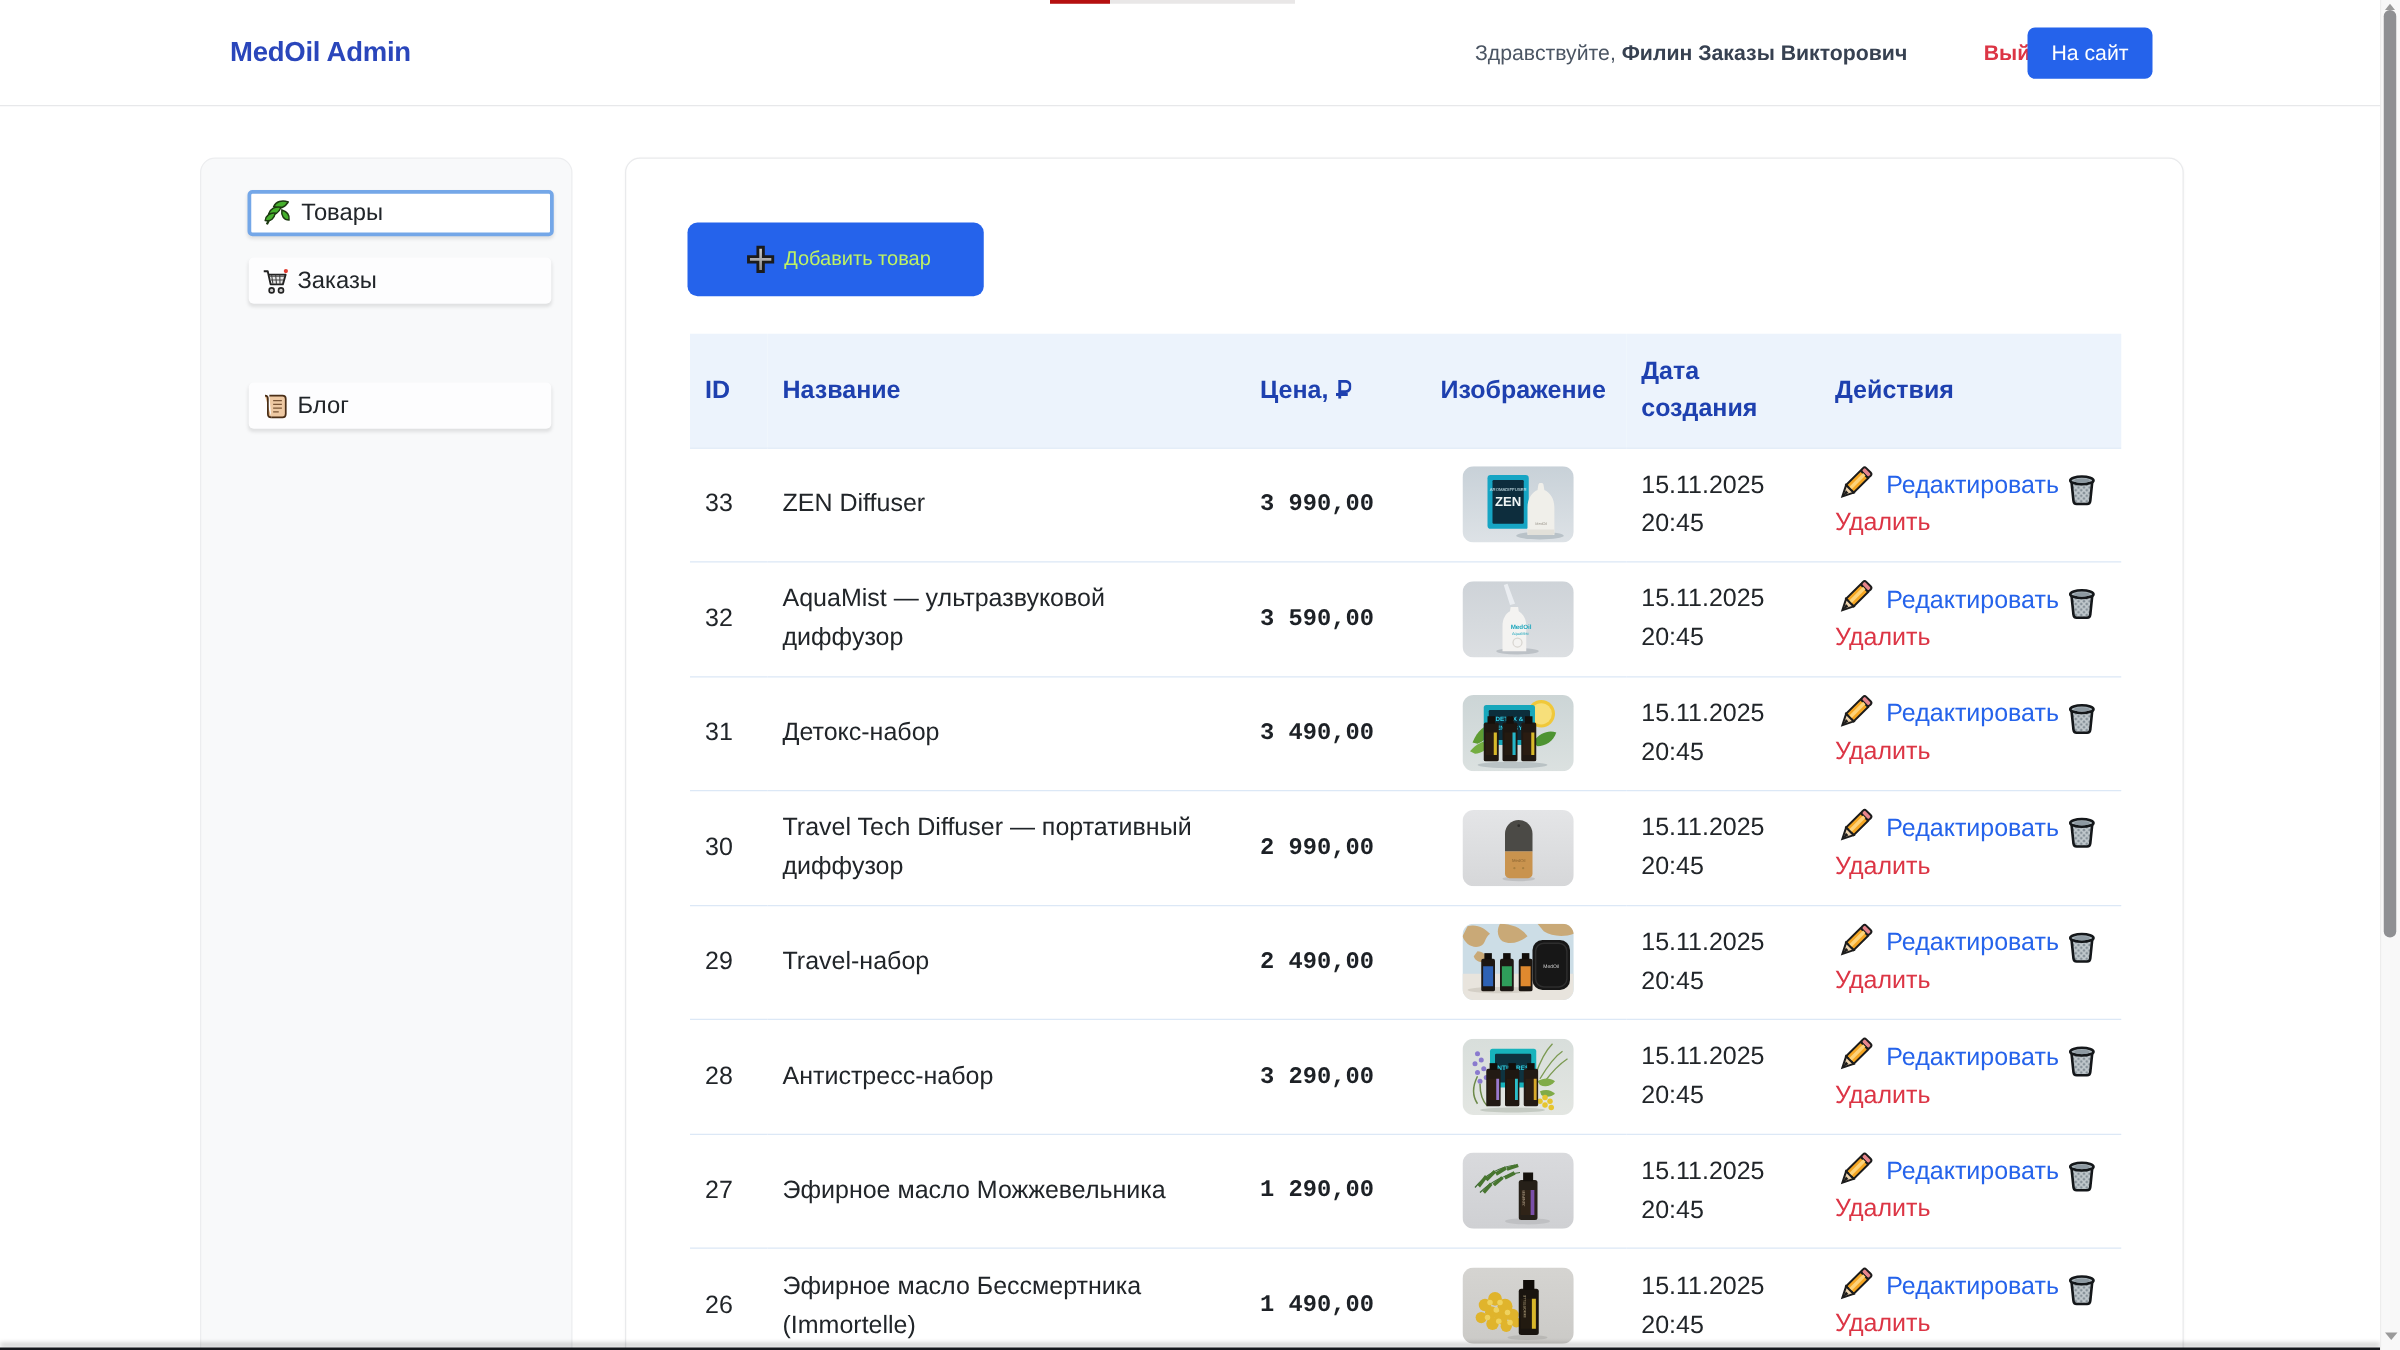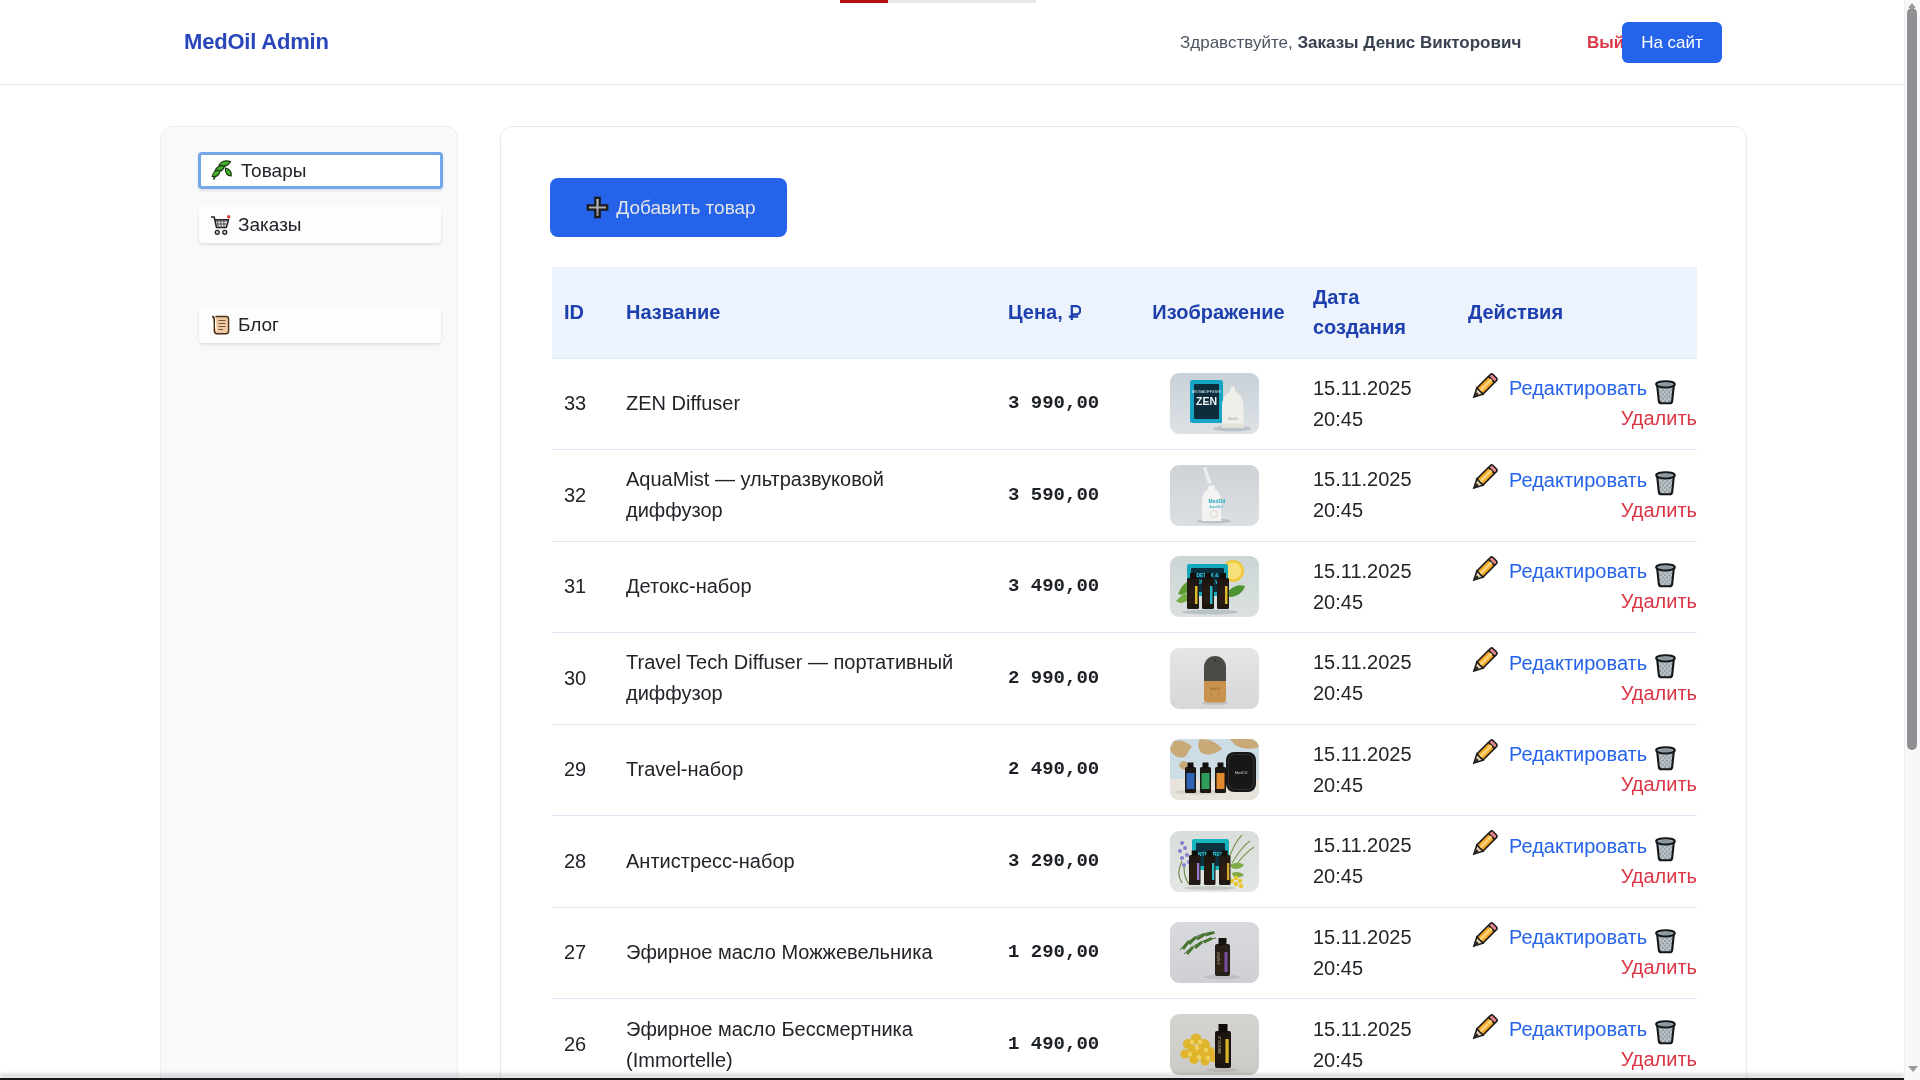--- a/index.html
+++ b/index.html
@@ -19,48 +19,48 @@
   aside { position:absolute; left:160px; top:126px; width:298px; height:970px; background:#f8f9fa;
     border:1px solid #ecedef; border-radius:12px; }
   .mitem { position:absolute; left:26px; width:242px; height:37px; background:#fdfdfe;
     border-radius:4px; box-shadow:0 2px 3px rgba(0,0,0,.10); font-size:19px; color:#212529;
     display:flex; align-items:center; gap:7px; padding-left:10px;margin-left:12px; }
   .mitem.sel { left:25px; width:245px; height:37px; border:3px solid #74a7e8; background:#fff; }
   .mitem svg { flex:0 0 auto; }
   .card { position:absolute; left:500px; top:126px; width:1247px; height:1000px; background:#fff;
     border:1px solid #e9eaec; border-radius:12px; box-shadow:0 1px 2px rgba(0,0,0,.04); }
   .addbtn { position:absolute; left:49px; top:51px; width:237px; height:59px; padding-left:5px; background:#2563eb;
-    border-radius:8px; color:#e5e5e5; font-size:19px; display:flex; align-items:center;
+    border-radius:8px; color:#bef264; font-size:16px; display:flex; align-items:center;
     justify-content:center; gap:7px; }
   table { position:absolute; left:51px; top:140px; width:1145px; border-collapse:collapse;
     table-layout:fixed; }
   col.c-id { width:62px; } col.c-name { width:382px; } col.c-price { width:140px; }
   col.c-img { width:165px; } col.c-date { width:155px; } col.c-act { width:241px; }
   thead th { background:#ecf3fc; height:91px; font-size:20px; color:#1e40af; text-align:left;
     padding:0 0 0 12px; font-weight:bold; line-height:30px; }
   thead th.center { text-align:center; padding:0; }
   tbody td { height:91.5px; font-size:20px; color:#212529; padding:0 0 0 12px;
     border-top:1px solid #dce8f6; vertical-align:middle; line-height:31px; }
   td.price { font-family:"Liberation Mono", monospace; font-weight:bold; font-size:19px; color:#1d2126; }
   td.imgc { text-align:center; padding:0 8px 0 0; }
   td.imgc svg { vertical-align:middle; border-radius:9px; }
   .lnk { color:#2563eb; } .del { color:#dc3545; }
-  .acts { position:relative;text-align:right; }
+  .acts { position:relative; }
   .actline { display:flex; align-items:center; gap:8px; line-height:30px; }
   .actline svg { margin-top:-4px; }
   .trash { position:absolute; right:20px; top:20px; }
 </style>
 </head>
 <body>
   <div class="loadbar">
     <div class="red"></div>
   </div>
   <header>
     <div class="brand">MedOil Admin</div>
-    <div class="greet">Здравствуйте, <b>Заказы Денис Викторович</b></div>
+    <div class="greet">Здравствуйте, <b>Филин Заказы Викторович</b></div>
     <div class="logout">Выйти</div>
     <div class="tosite">На сайт</div>
   </header>
 
   <aside>
     <div class="mitem sel" style="top:25px;"><svg width="23" height="23" viewBox="0 0 23 23">
         <path d="M2.5 20.5 C5.5 13 10 7 19.5 2.5" fill="none" stroke="#1d3a12" stroke-width="1.8"></path>
         <g fill="#45b02c" stroke="#1d3a12" stroke-width="1.2">
           <path d="M19.5 2.5 C14.5 0.8 9.8 2.2 8 6.2 C12.5 8.8 17.3 6.8 19.5 2.5Z"></path>
           <path d="M13.8 6.8 C9.2 5.8 5.2 8 4 12 C8.8 13.8 12.2 11 13.8 6.8Z"></path>

